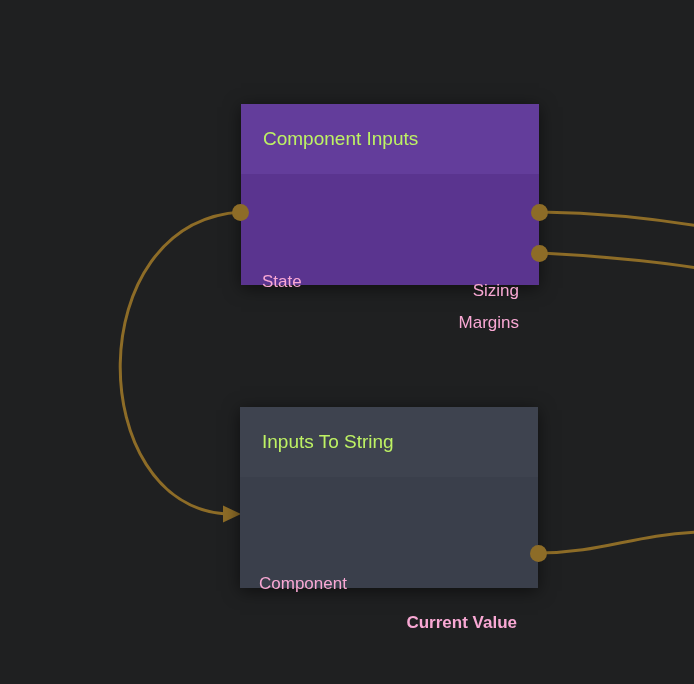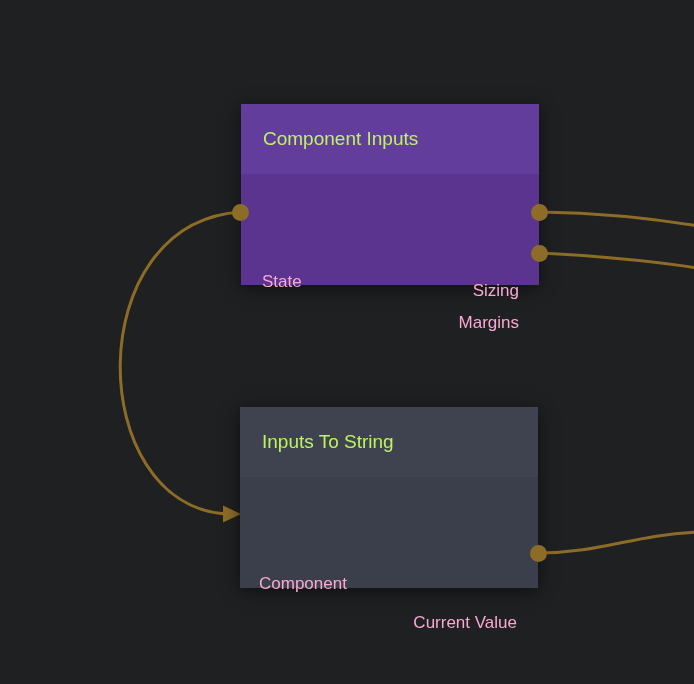--- a/index.html
+++ b/index.html
@@ -66,21 +66,21 @@
   
   .lbl-state        { left: 21px;  top: 108px; }
   .lbl-sizing       { right: 20px; top: 91px; margin-top: 26px; }
   .lbl-margins      { right: 20px; top: 149px; }
   .port-state       { left: -9px;  top: 100px; }
   .port-sizing      { right: -9px; top: 100px; }
   .port-margins     { right: -9px; top: 141px; }
 
   
   .lbl-selector      { left: 19px;  top: 107px; }
-  .lbl-current-value { right: 21px; top: 146px; }
+  .lbl-current-value { right: 21px; top: 146px; font-weight: bold; }
   .port-current-value{ right: -9px; top: 138px; }
 </style>
 </head>
 <body>
 
 <div class="canvas" style="background: rgb(31, 32, 33);">
 
   <svg class="wire-layer" viewBox="0 0 694 684" xmlns="http://www.w3.org/2000/svg">
     <path d="M 241 212 C 80 222, 85 505, 226 514" stroke="#8d6c27"></path>
     <polygon points="241,514 223,505.5 223,522.5" fill="#8d6c27"></polygon>

